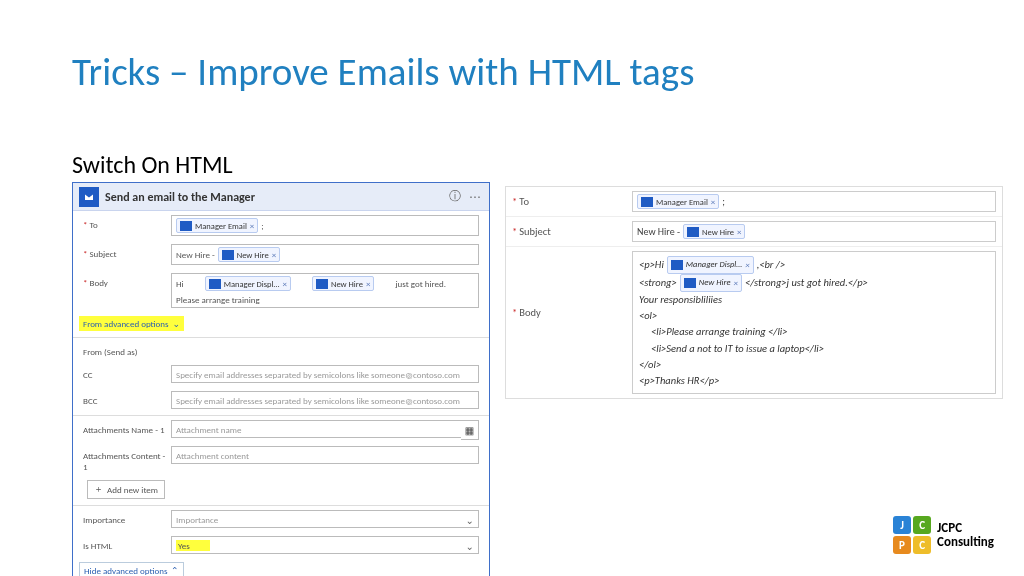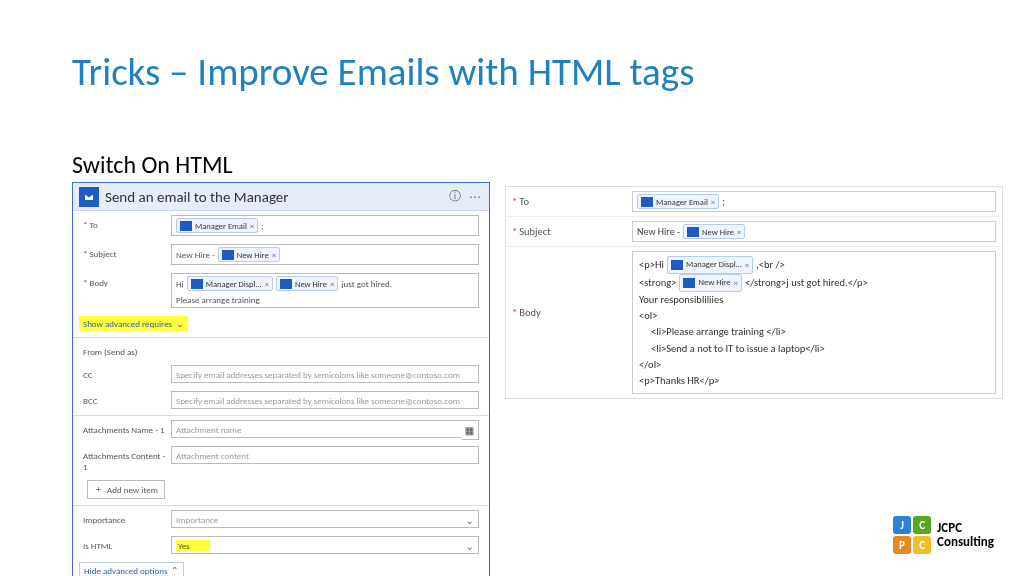--- a/index.html
+++ b/index.html
@@ -45,21 +45,21 @@
     padding: 0 6px;
     border-bottom: 1px solid #c9d4ee;
   }
   .card-header .outlook-icon {
     width: 20px; height: 20px;
     background: #1f5bc4;
     display: inline-flex; align-items: center; justify-content: center;
     color: #fff; font-size: 10px; font-weight: bold;
     margin-right: 6px;
   }
-  .card-header .title { flex: 1; color: #333; font-size: 15px; }
+  .card-header .title { flex: 1; color: #333; font-size: 12px; font-weight: bold; }
   .card-header .info-icon,
   .card-header .more-icon {
     width: 16px; height: 16px; display: inline-flex;
     align-items: center; justify-content: center;
     color: #666; font-size: 12px; margin-left: 4px;
   }
   .form-row {
     display: flex;
     align-items: flex-start;
     padding: 4px 10px;
@@ -166,20 +166,21 @@
     gap: 3px;
     font-size: 10px;
   }
   .rp-body-field {
     flex: 1;
     border: 1px solid #ccc;
     padding: 4px 6px;
     font-size: 10.5px;
     color: #333;
     line-height: 1.55;
+    font-style: italic;
   }
   .rp-body-field .line { display: flex; align-items: center; flex-wrap: wrap; gap: 3px; }
   .indent { padding-left: 12px; }
 
   
   .logo {
     position: absolute;
     right: 30px;
     bottom: 22px;
     display: flex;
@@ -236,40 +237,40 @@
           <span class="chip-icon"></span>
           <span>New Hire</span>
           <span class="chip-x">×</span>
         </span>
     </div>
   </div>
 
   <div class="form-row">
     <div class="form-label"><span class="req">*</span><span>Body</span></div>
     <div class="form-input" style="flex-direction:column; align-items:flex-start;">
-      <div style="display:flex;align-items:center;gap:3px;flex-wrap:wrap;">
+      <div style="display:flex;align-items:center;gap:21px;flex-wrap:wrap;">
         <span>Hi</span>
         <span class="chip">
             <span class="chip-icon"></span>
             <span>Manager Displ…</span>
             <span class="chip-x">×</span>
           </span>
         <span class="chip">
             <span class="chip-icon"></span>
             <span>New Hire</span>
             <span class="chip-x">×</span>
           </span>
         <span>just got hired.</span>
       </div>
       <div>Please arrange training</div>
     </div>
   </div>
 
   <div class="show-adv hl">
-    <span>Show advanced requires</span>
+    <span>From advanced options</span>
       <span class="chevron-down">⌄</span>
   </div>
 
   
   <div class="form-row section-sep">
     <div class="form-label">From (Send as)</div>
   </div>
   <div class="form-row">
     <div class="form-label">CC</div>
     <div class="form-input">

